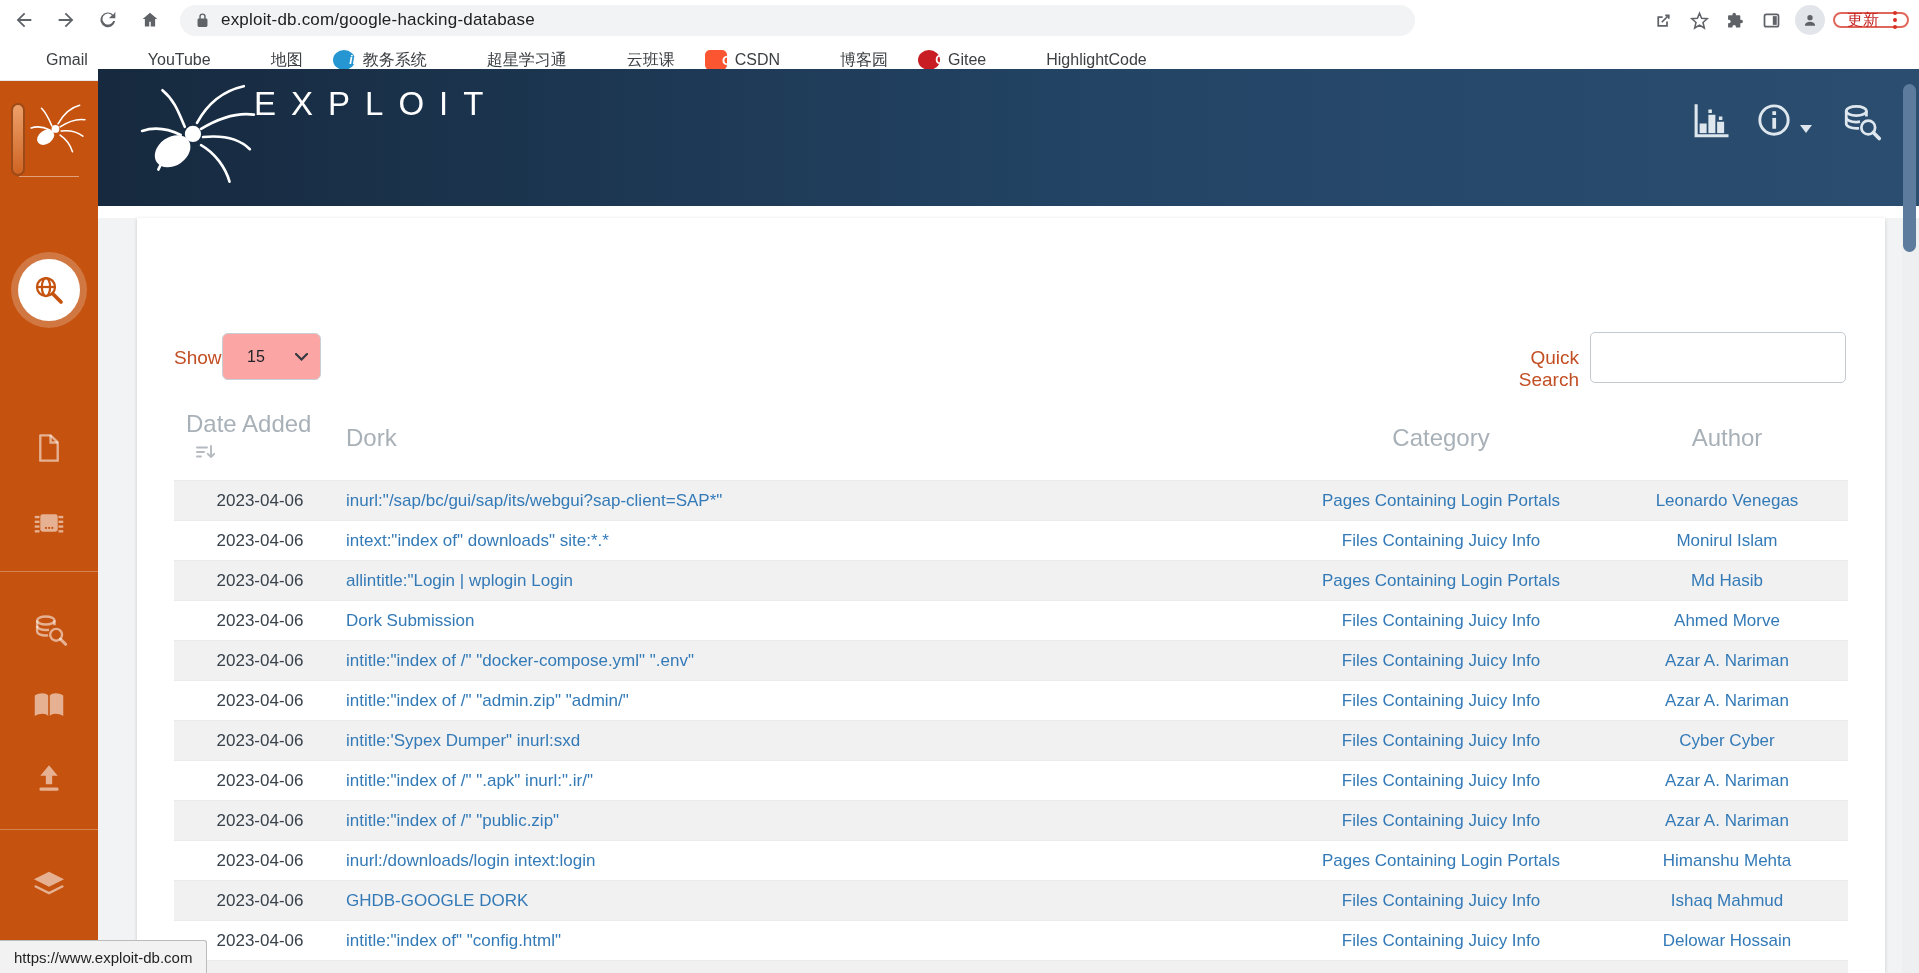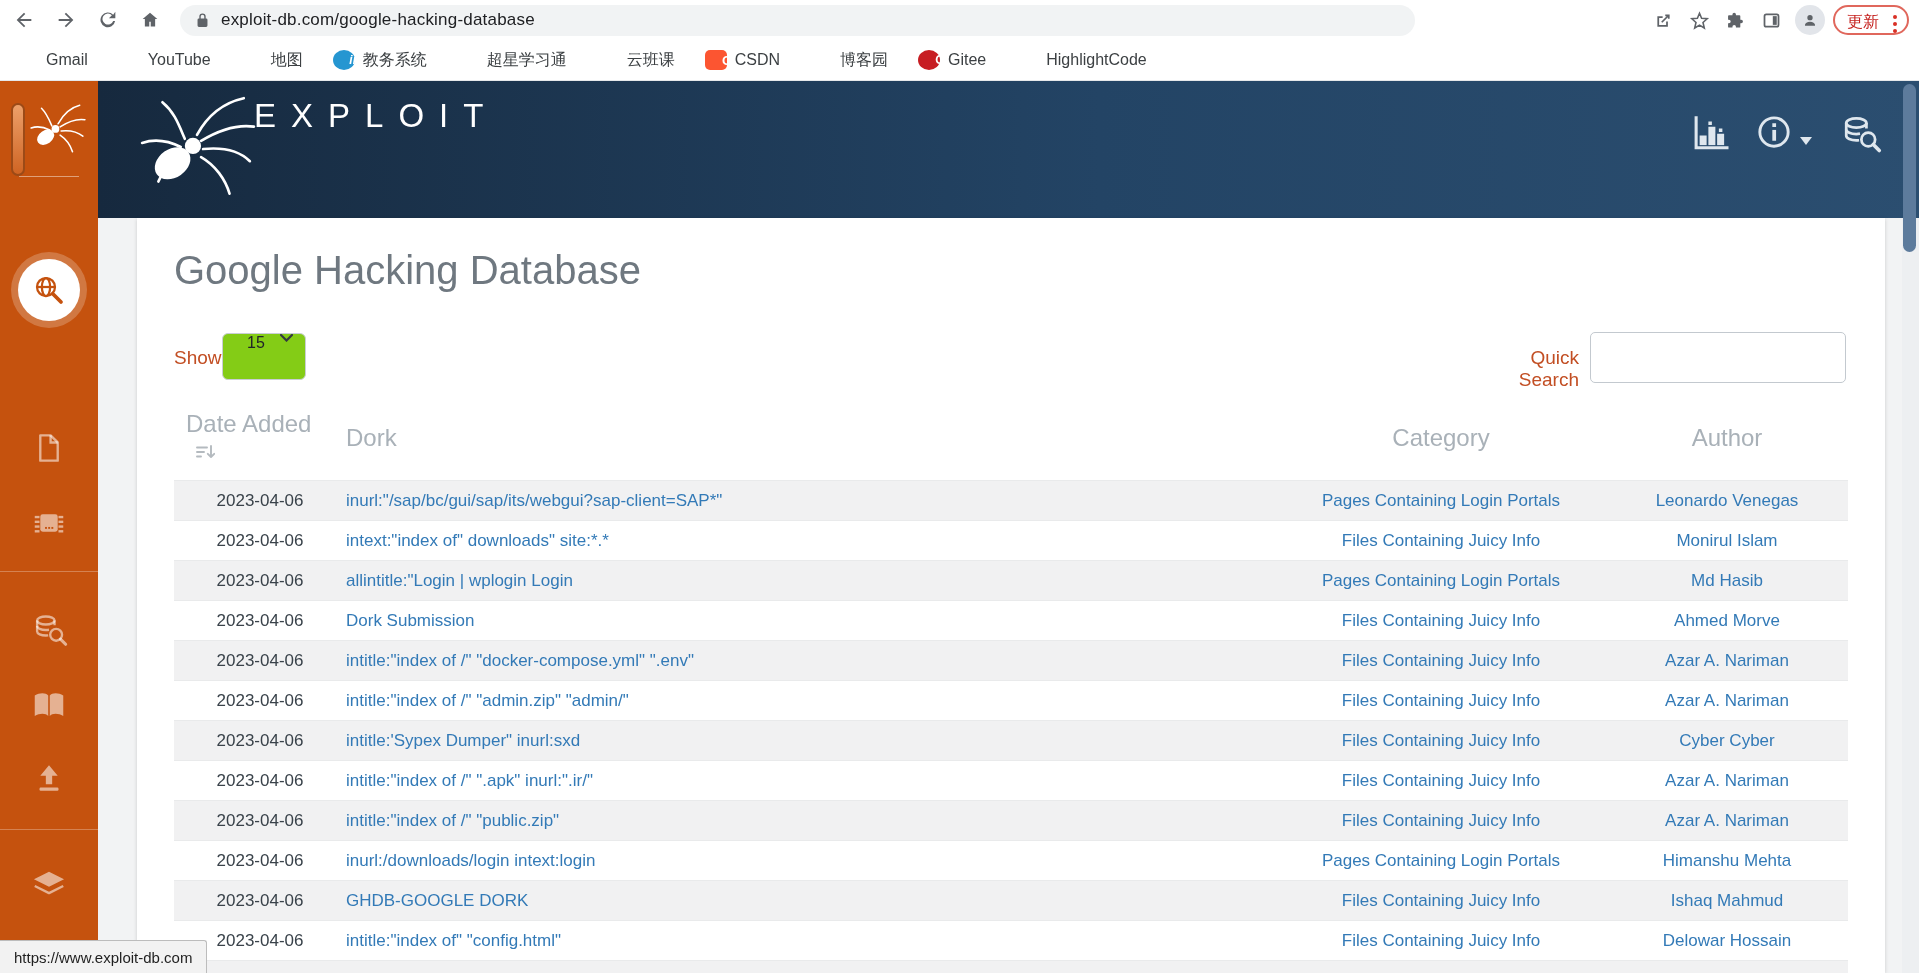--- a/index.html
+++ b/index.html
@@ -11,21 +11,21 @@
   .navbtn { width:36px; height:36px; display:flex; align-items:center; justify-content:center; margin-left:6px; border-radius:50%; }
   .navbtn svg { width:22px; height:22px; fill:#5f6368; }
   #omnibox { width:1235px; height:31px; margin-left:12px; background:#f1f3f4; border-radius:16px; display:flex; align-items:center; padding:0 14px; }
   #omnibox .lock { width:17px; height:17px; fill:#5f6368; margin-right:10px; flex:none; }
   #omnibox .url { font-size:17px; color:#202124; letter-spacing:.2px; }
   #toolbar-right { position:absolute; right:0; top:0; height:40px; display:flex; align-items:center; }
   .tr-icon { width:36px; height:36px; display:flex; align-items:center; justify-content:center; }
   .tr-icon svg { width:21px; height:21px; fill:#5f6368; }
   .avatar-wrap { width:30px; height:30px; border-radius:50%; background:#e2e5ea; display:flex; align-items:center; justify-content:center; margin:0 8px 0 6px; }
   .avatar-wrap svg { width:20px; height:20px; fill:#5f6368; }
-  #update-pill { height:30px; border:2px solid #e0675c; border-radius:15px; display:flex; align-items:flex-end; padding:0 6px 0 12px; margin-right:10px; background:#fff; }
+  #update-pill { height:16px; border:2px solid #e0675c; border-radius:15px; display:flex; align-items:center; padding:0 6px 0 12px; margin-right:10px; background:#fff; }
   #update-pill .upd-text { color:#c5221f; font-size:16px; }
   #update-pill .dots { display:flex; flex-direction:column; gap:3px; margin-left:10px; padding:0 4px; }
   #update-pill .dots i { width:4px; height:4px; border-radius:50%; background:#d93025; }
 
   #bookmarks { position:absolute; left:0; top:40px; width:1919px; height:41px; background:#fff; border-bottom:1px solid #e6e8ea; display:flex; align-items:center; padding-left:16px; gap:30px; }
   .bm { display:flex; align-items:center; gap:8px; }
   .bm .fav { width:20px; height:20px; flex:none; display:flex; align-items:center; justify-content:center;padding-left:22px; }
   .bm .bm-label { font-size:16px; color:#3c4043; }
   .fav-badge { width:19px; height:19px; border-radius:4px; color:#fff; font-size:12px; font-weight:bold; display:flex; align-items:center; justify-content:center; }
   .fav-circle { border-radius:50%; }
@@ -35,42 +35,42 @@
   #side-pill { position:absolute; left:11px; top:22px; width:14px; height:73px; border-radius:8px; background:linear-gradient(#eda06a,#cf6423); border:2px solid #9c4a17; }
   .side-logo { position:absolute; left:26px; top:18px; width:62px; height:62px; }
   .side-divider-short { position:absolute; left:19px; top:95px; width:60px; height:1px; background:rgba(255,255,255,.45); }
   .side-divider { position:absolute; left:0; width:98px; height:1px; background:rgba(255,255,255,.28); }
   .side-item { position:absolute; left:27px; width:44px; height:44px; display:flex; align-items:center; justify-content:center; color:rgba(255,255,255,.55); }
   .side-item svg { width:38px; height:38px; }
   #active-ring { position:absolute; left:11px; top:171px; width:76px; height:76px; border-radius:50%; background:rgba(255,255,255,.22); }
   #active-circle { position:absolute; left:18px; top:178px; width:62px; height:62px; border-radius:50%; background:#fff; display:flex; align-items:center; justify-content:center; color:#c5520e; }
   #active-circle svg { width:36px; height:36px; }
 
-  #site-header { position:absolute; left:98px; top:81px; width:1821px; height:137px; background:linear-gradient(90deg,#16293e 0%,#234465 55%,#2b4e70 100%);padding-left:44px; }
+  #site-header { position:absolute; left:98px; top:69px; width:1821px; height:137px; background:linear-gradient(90deg,#16293e 0%,#234465 55%,#2b4e70 100%);padding-left:44px; }
   #logo-spider { position:absolute; left:38px; top:6px; width:122px; height:124px; }
   #logo-text { position:absolute; left:118px; top:16px; color:#fff; }
   #logo-text .l1 { font-size:33px; letter-spacing:15px; margin-left:38px; font-weight:400; }
   #logo-text .l2 { font-size:33px; letter-spacing:9px; margin-top:3px; font-weight:400; }
   .hdr-icon { position:absolute; top:32px; color:#dfe7ee; }
   .hdr-icon svg { display:block; }
 
   #page-bg { position:absolute; left:98px; top:218px; width:1821px; height:755px; background:#f2f3f4; }
   #scroll-track { position:absolute; left:1902px; top:218px; width:17px; height:755px; background:#edeff1; }
   #scroll-thumb { position:absolute; left:1903px; top:84px; width:13px; height:168px; border-radius:7px; background:#5d7b9c; z-index:6; }
 
   #card { position:absolute; left:137px; top:218px; width:1748px; height:755px; background:#fff; box-shadow:0 1px 4px rgba(0,0,0,.16); }
 
   #page-title { position:absolute; left:37px; top:30px; font-size:40px; color:#6f7880; font-weight:400; }
   #btns { position:absolute; right:40px; top:27px; display:flex; }
   .btn { height:39px; display:flex; align-items:center; justify-content:center; gap:9px; color:#fff; font-size:17px; }
   #btn-filters { width:107px; background:#c6510f; border-radius:4px 0 0 4px; }
   #btn-reset { width:126px; background:#1f87c9; border-radius:0 4px 4px 0; }
 
   #show-label { position:absolute; left:37px; top:129px; font-size:19px; color:#c24e23; }
-  #show-select-wrap { position:absolute; left:85px; top:115px; width:84px; height:47px; border:1px solid #c9ced4; border-radius:6px; display:flex; background:#84cc16; }
+  #show-select-wrap { position:absolute; left:85px; top:115px; width:99px; height:47px; border:1px solid #c9ced4; border-radius:6px; display:flex; align-items:center; background:#fca5a5; }
   #show-select-wrap .val { font-size:16px; color:#212529; margin-left:24px; }
   #show-select-wrap .chev { margin-left:auto; margin-right:12px; }
   #qs-label { position:absolute; left:1330px; top:129px; width:112px; text-align:right; font-size:19px; color:#c24e23; }
   #qs-input { position:absolute; left:1453px; top:114px; width:256px; height:51px; border:1px solid #c3c9cf; border-radius:5px; outline:none; font-size:17px; padding:0 12px; }
 
   #ghdb-table { position:absolute; left:37px; top:192px; width:1674px; border-collapse:collapse; table-layout:fixed; }
   #ghdb-table thead th { font-size:24px; font-weight:300; color:#a9b1b8; text-align:left; padding:0 0 14px 0; }
   th.c-date { padding-left:12px !important; }
   th.c-cat, th.c-auth, td.c-cat, td.c-auth { text-align:center !important; }
   #ghdb-table tbody tr { height:40px; border-top:1px solid #e9eaeb; }
@@ -394,21 +394,20 @@
           <path d="M38.5 35.5L45 42" stroke-width="4" stroke-linecap="round"></path>
       </svg>
     </div>
   </div>
 
   <div id="page-bg"></div>
   <div id="scroll-track"></div>
   <div id="scroll-thumb"></div>
 
   <div id="card">
-    <h1 id="page-title">Google Hacking Database</h1>
 
 
     <div id="show-label">Show</div>
     <div id="show-select-wrap">
       <span class="val">15</span>
       <svg class="chev" width="13" height="8" viewBox="0 0 13 8">
           <path d="M1 1l5.5 5.5L12 1" fill="none" stroke="#343a40" stroke-width="2.2" stroke-linecap="round"></path>
         </svg>
     </div>
     <div id="qs-label">Quick Search</div>

